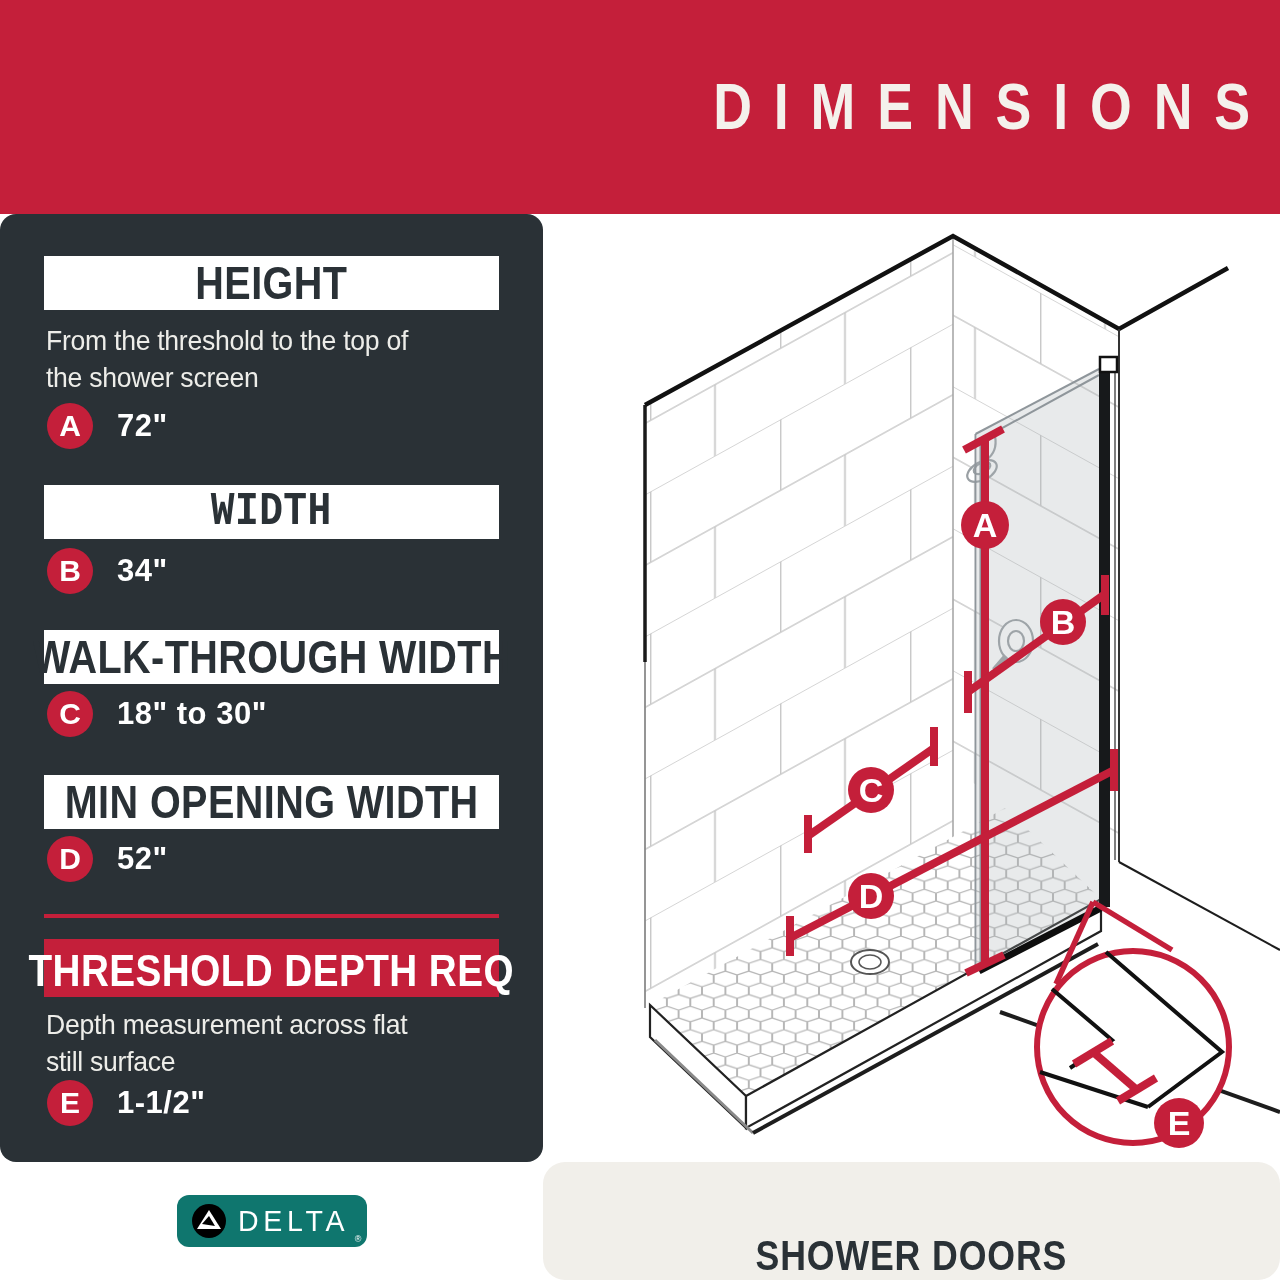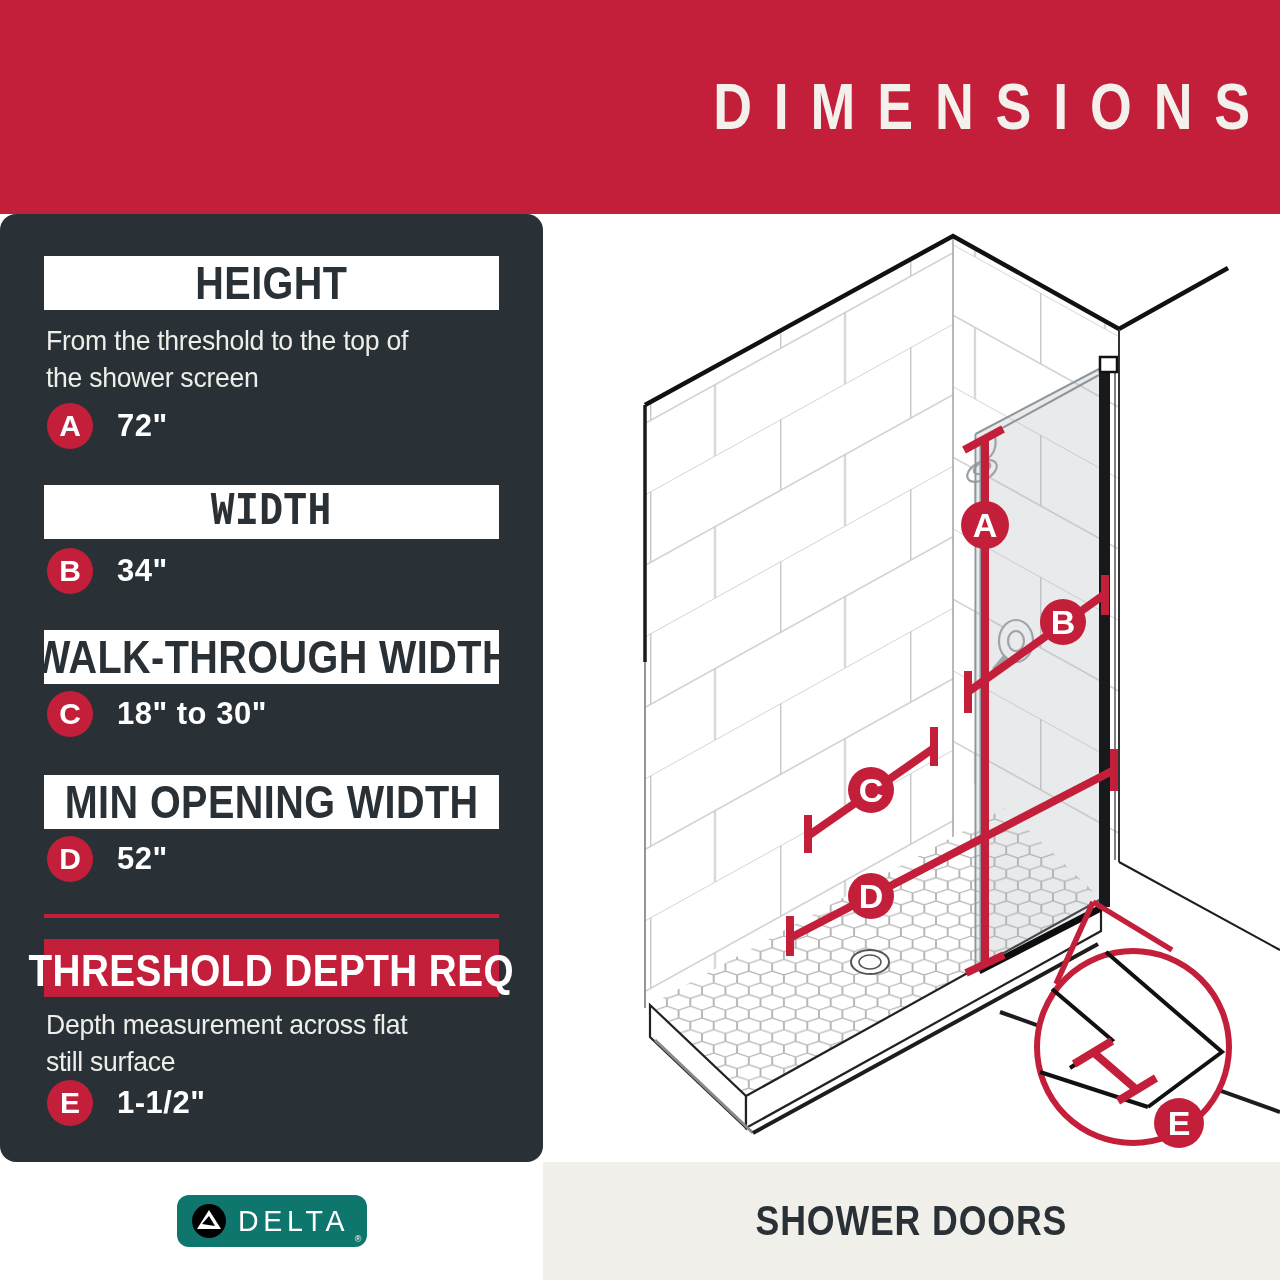--- a/index.html
+++ b/index.html
@@ -32,21 +32,21 @@
   .bar.s2{top:416px;} .row-c{top:477px;}
   .bar.s3{top:561px;} .row-d{top:622px;}
   .divider{top:700px;}
   .bar.s4{top:725px;align-items:flex-end;} .desc.d4{top:792px;} .row-e{top:866px;}
   
   .right-panel{position:absolute;left:543px;top:214px;width:737px;height:948px;background:#fff;}
   
   .footer-left{position:absolute;left:0;top:1162px;width:543px;height:118px;background:#fff;
     display:flex;align-items:center;justify-content:center;}
   .footer-right{position:absolute;left:543px;top:1162px;width:737px;height:118px;background:#F1EFEA;
-    display:flex;align-items:center;justify-content:center;}
+    display:flex;align-items:flex-end;justify-content:center;border-radius:22px;}
   .footer-right span{color:#2A3136;font-size:42px;font-weight:bold;transform:scaleX(.85);letter-spacing:1px;white-space:nowrap;}
   .delta-lockup{width:190px;height:52px;background:#0f766e;border-radius:12px;
     display:flex;align-items:center;justify-content:center;position:relative;}
   .delta-glyph{width:36px;height:36px;margin-right:8px;flex:0 0 auto;}
   .delta-word{color:#fff;font-size:30px;letter-spacing:5px;font-weight:normal;transform:scaleX(.95);}
   .delta-reg{position:absolute;right:5px;bottom:3px;color:#fff;font-size:9px;}
 </style>
 </head>
 <body>
 

